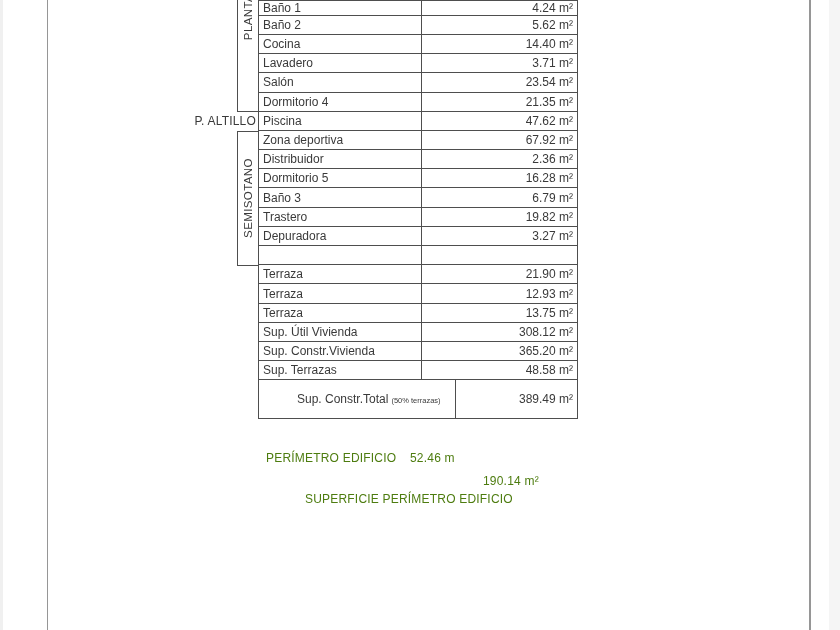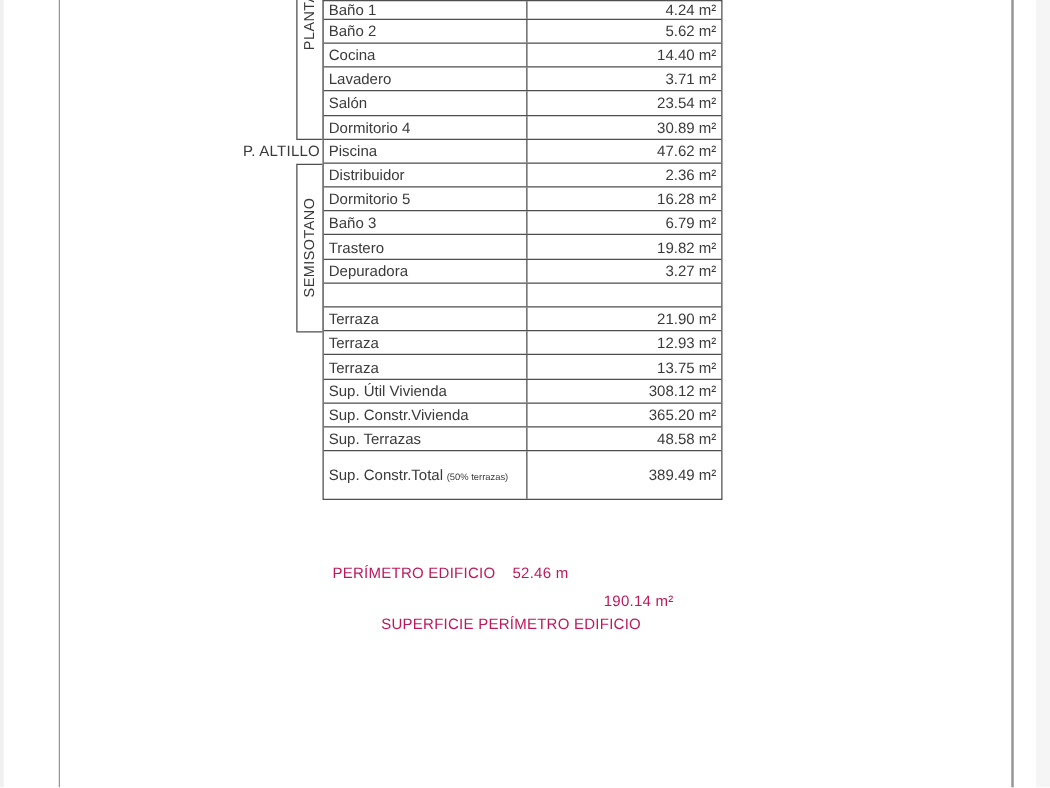--- a/index.html
+++ b/index.html
@@ -17,39 +17,39 @@
   
   .areas-table{
     position:absolute;left:258px;top:0;width:320px;
     border:1px solid #4e4e4e;box-sizing:border-box;background:#fff;
   }
   .a-row{display:flex;height:19.2px;border-bottom:1px solid #4e4e4e;box-sizing:border-box;}
   #rows-container .a-row:first-child{height:14.8px;gap:16px;}
   .a-row .cell{display:flex;align-items:center;font-size:12px;box-sizing:border-box;overflow:hidden;white-space:nowrap;}
   .a-row .cell.name{width:163px;border-right:1px solid #4e4e4e;padding-left:4px;}
   .a-row .cell.value{flex:1;justify-content:flex-end;padding-right:4px;}
-  .a-row.total-row{height:38px;border-bottom:none;}
+  .a-row.total-row{height:38px;border-bottom:none;margin-left:34px;}
   .total-note{font-size:7.5px;margin-left:3px;position:relative;top:1px;}
 
   
   .vlabel{
     position:absolute;left:237px;width:22px;border:1px solid #4e4e4e;box-sizing:border-box;
     display:flex;align-items:center;justify-content:center;background:#fff;
   }
   .vlabel span{transform:rotate(-90deg);white-space:nowrap;font-size:11.5px;letter-spacing:.4px;color:#3a3a3a;}
   .vlabel.planta{top:-78px;height:190px;}
   .vlabel.semisotano{top:131px;height:134.5px;}
 
   .altillo-label{
     position:absolute;left:150px;top:111.8px;width:106px;height:19.2px;
     display:flex;align-items:center;justify-content:flex-end;font-size:12px;letter-spacing:.2px;
   }
 
   
-  .footer-text{position:absolute;font-size:12px;letter-spacing:.2px;color:#be185d;white-space:nowrap;}
+  .footer-text{position:absolute;font-size:12px;letter-spacing:.2px;color:#4d7c0f;white-space:nowrap;}
   .f-perim-label{left:266px;top:451px;}
   .f-perim-value{left:410px;top:451px;}
   .f-surf-label{left:266px;top:492px;margin-left:39px;}
   .f-surf-value{left:483px;top:473.5px;}
 </style>
 </head>
 <body>
 
 <div class="page">
 
@@ -85,25 +85,29 @@
         <div class="a-row">
     <div class="cell name">Lavadero</div>
     <div class="cell value">3.71 m²</div>
   </div>
         <div class="a-row">
     <div class="cell name">Salón</div>
     <div class="cell value">23.54 m²</div>
   </div>
         <div class="a-row">
     <div class="cell name">Dormitorio 4</div>
-    <div class="cell value">30.89 m²</div>
+    <div class="cell value">21.35 m²</div>
   </div>
         <div class="a-row">
     <div class="cell name">Piscina</div>
     <div class="cell value">47.62 m²</div>
+  </div>
+        <div class="a-row">
+    <div class="cell name">Zona deportiva</div>
+    <div class="cell value">67.92 m²</div>
   </div>
         <div class="a-row">
     <div class="cell name">Distribuidor</div>
     <div class="cell value">2.36 m²</div>
   </div>
         <div class="a-row">
     <div class="cell name">Dormitorio 5</div>
     <div class="cell value">16.28 m²</div>
   </div>
         <div class="a-row">

